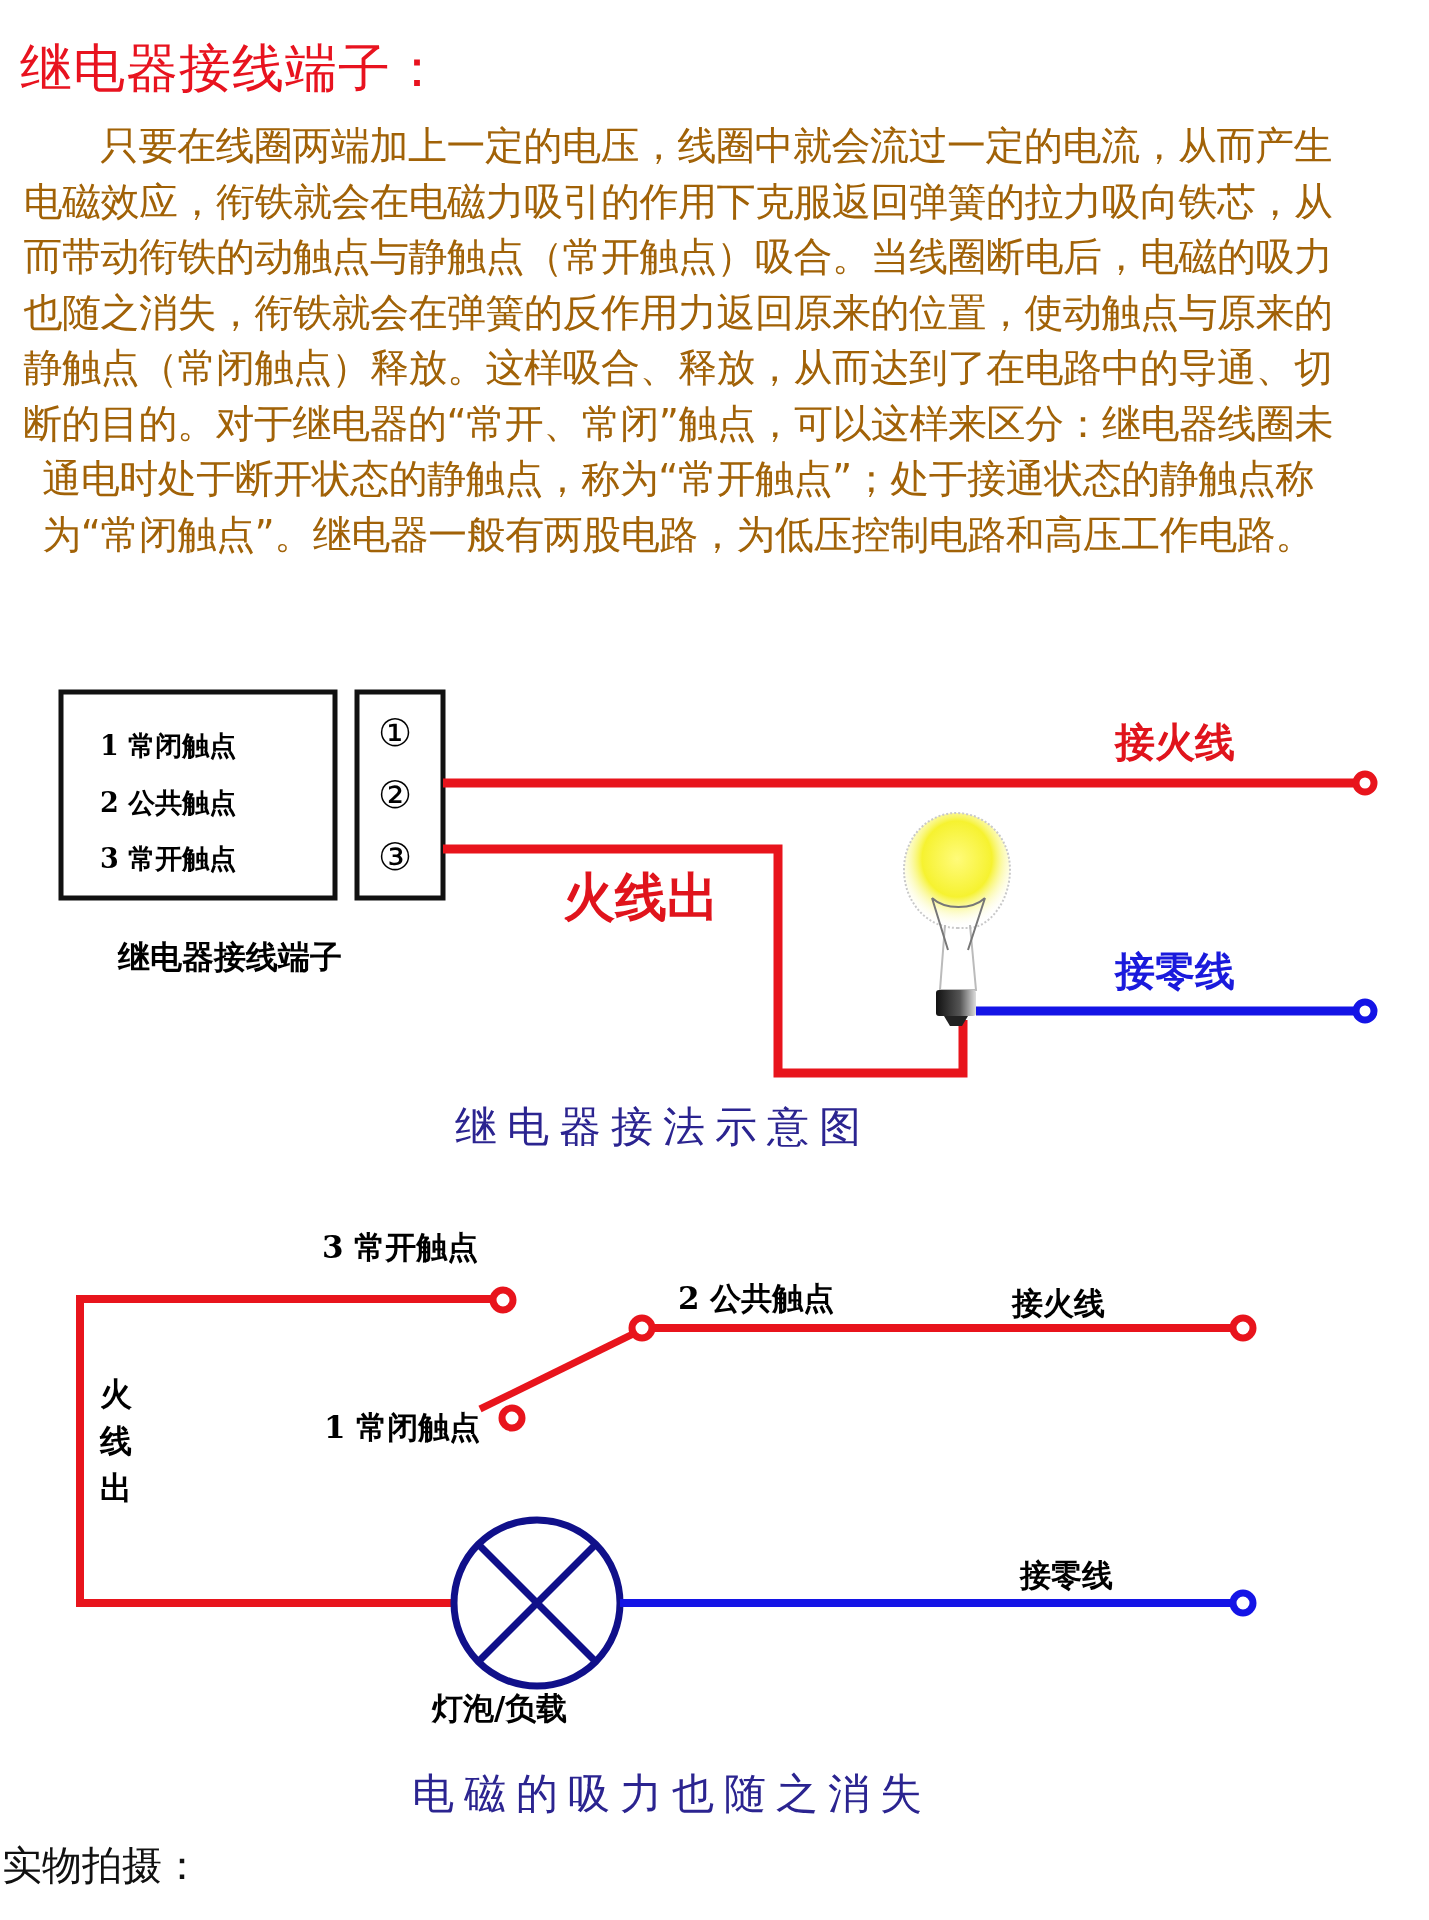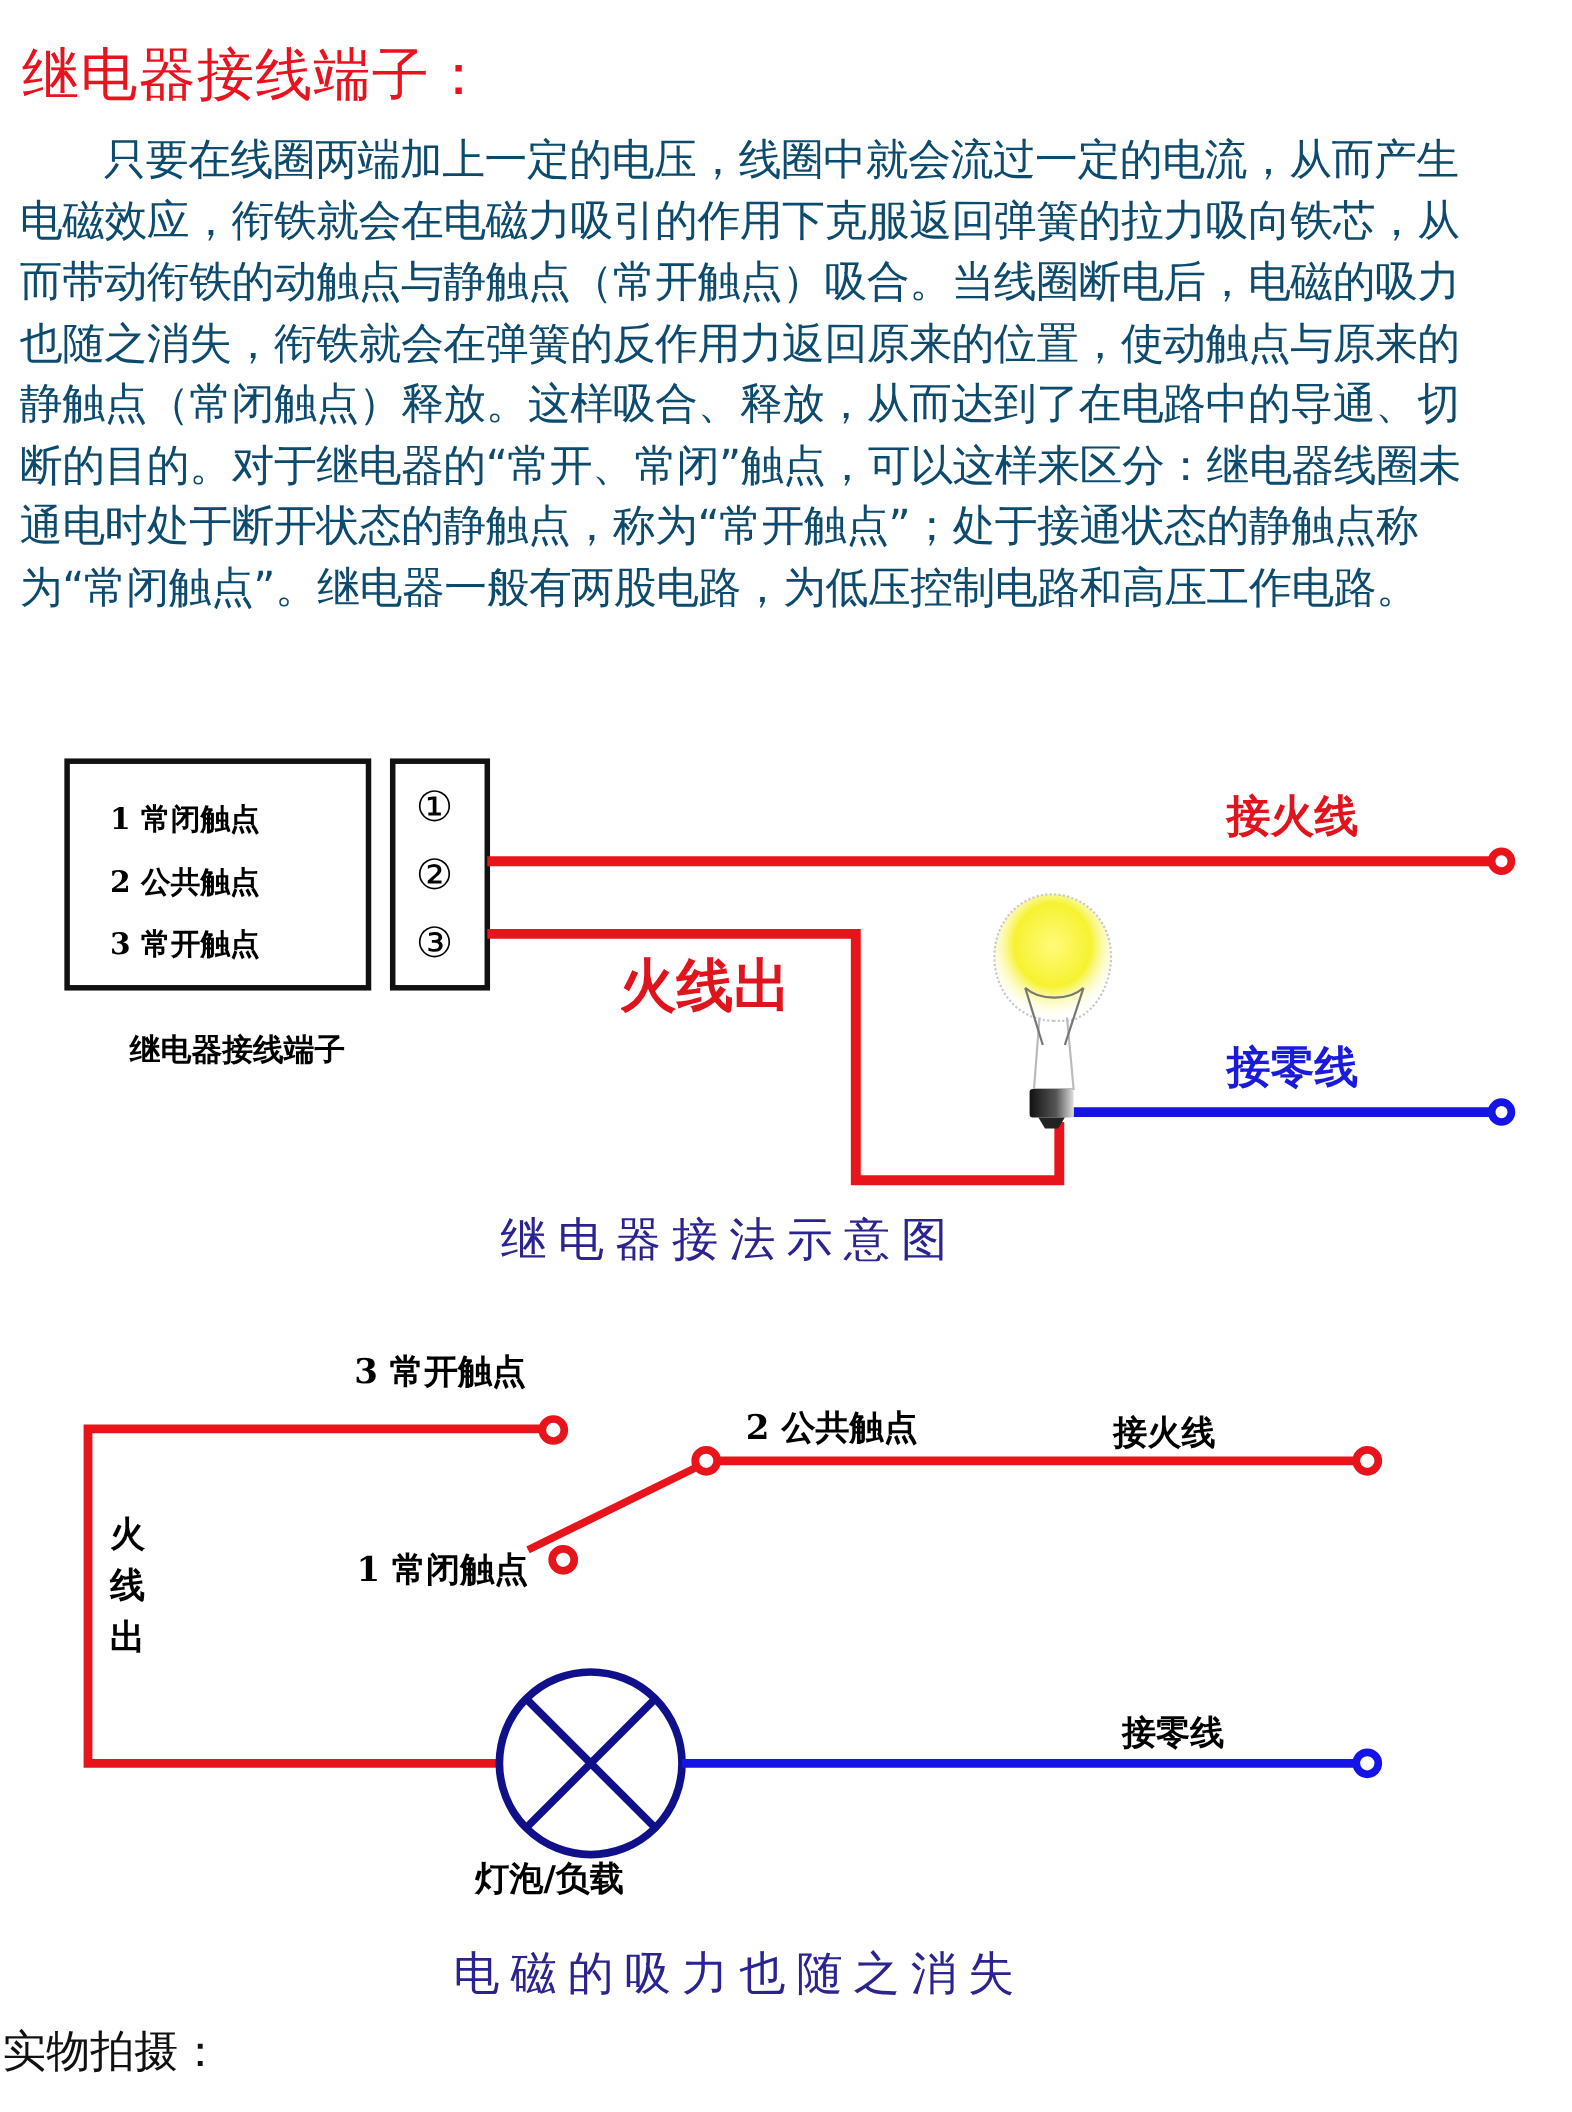--- a/index.html
+++ b/index.html
@@ -1,21 +1,21 @@
 <!DOCTYPE html>
 <html><head>
 <meta charset="utf-8">
 <style>
   html, body { margin:0; padding:0; background:#ffffff; }
   body { width:1429px; height:1920px; position:relative; overflow:hidden;
          font-family: "DejaVu Sans", "Liberation Sans", sans-serif; }
   .title { position:absolute; left:20px; top:42px; font-size:52px; color:#e8131f;
            letter-spacing:1px; line-height:1; }
   .para { position:absolute; left:18px; top:118px; width:1320px; font-size:39px;
-          color:#0c4a6e; line-height:55.5px; letter-spacing:-0.5px; }
+          color:#a16207; line-height:55.5px; letter-spacing:-0.5px;text-align:center; }
   .para .indent { display:inline-block; width:76px; }
   svg.diagram { position:absolute; left:0; top:0; }
   .lbl { position:absolute; font-family:"DejaVu Serif","Liberation Serif",serif;
          font-weight:bold; color:#000000; white-space:nowrap; line-height:1; }
   .red { color:#e0141c; }
   .blue { color:#1a1adc; }
   .caption { position:absolute; font-family:"DejaVu Serif","Liberation Serif",serif;
              color:#2b2490; letter-spacing:10px; white-space:nowrap; line-height:1;text-align:right; }
   .footer { position:absolute; left:2px; top:1845px; font-size:40px; color:#111; line-height:1; }
 </style>
@@ -77,21 +77,21 @@
   <line x1="620" y1="1603" x2="1238" y2="1603" stroke="#1414e6" stroke-width="8"></line>
   <circle cx="1243" cy="1603" r="10" fill="#fff" stroke="#1414e6" stroke-width="7"></circle>
 </svg>
 
 <div class="lbl" style="left:100px;top:732px;font-size:27px;">1 常闭触点</div>
 <div class="lbl" style="left:100px;top:789px;font-size:27px;">2 公共触点</div>
 <div class="lbl" style="left:100px;top:845px;font-size:27px;">3 常开触点</div>
 <div class="lbl" style="left:378px;top:714px;font-size:38px;font-weight:normal;">①</div>
 <div class="lbl" style="left:378px;top:776px;font-size:38px;font-weight:normal;">②</div>
 <div class="lbl" style="left:378px;top:838px;font-size:38px;font-weight:normal;">③</div>
-<div class="lbl" style="left:118px;top:941px;font-size:28px;">继电器接线端子</div>
+<div class="lbl" style="left:118px;top:941px;font-size:32px;">继电器接线端子</div>
 <div class="lbl red" style="left:1115px;top:722px;font-size:40px;">接火线</div>
 <div class="lbl red" style="left:563px;top:871px;font-size:52px;">火线出</div>
 <div class="lbl blue" style="left:1115px;top:951px;font-size:40px;">接零线</div>
 <div class="caption" style="left:455px;top:1106px;font-size:42px;">继电器接法示意图</div>
 
 <div class="lbl" style="left:322px;top:1232px;font-size:31px;">3 常开触点</div>
 <div class="lbl" style="left:678px;top:1283px;font-size:31px;">2 公共触点</div>
 <div class="lbl" style="left:1012px;top:1288px;font-size:31px;">接火线</div>
 <div class="lbl" style="left:324px;top:1412px;font-size:31px;">1 常闭触点</div>
 <div class="lbl" style="left:100px;top:1378px;font-size:32px;">火</div>

